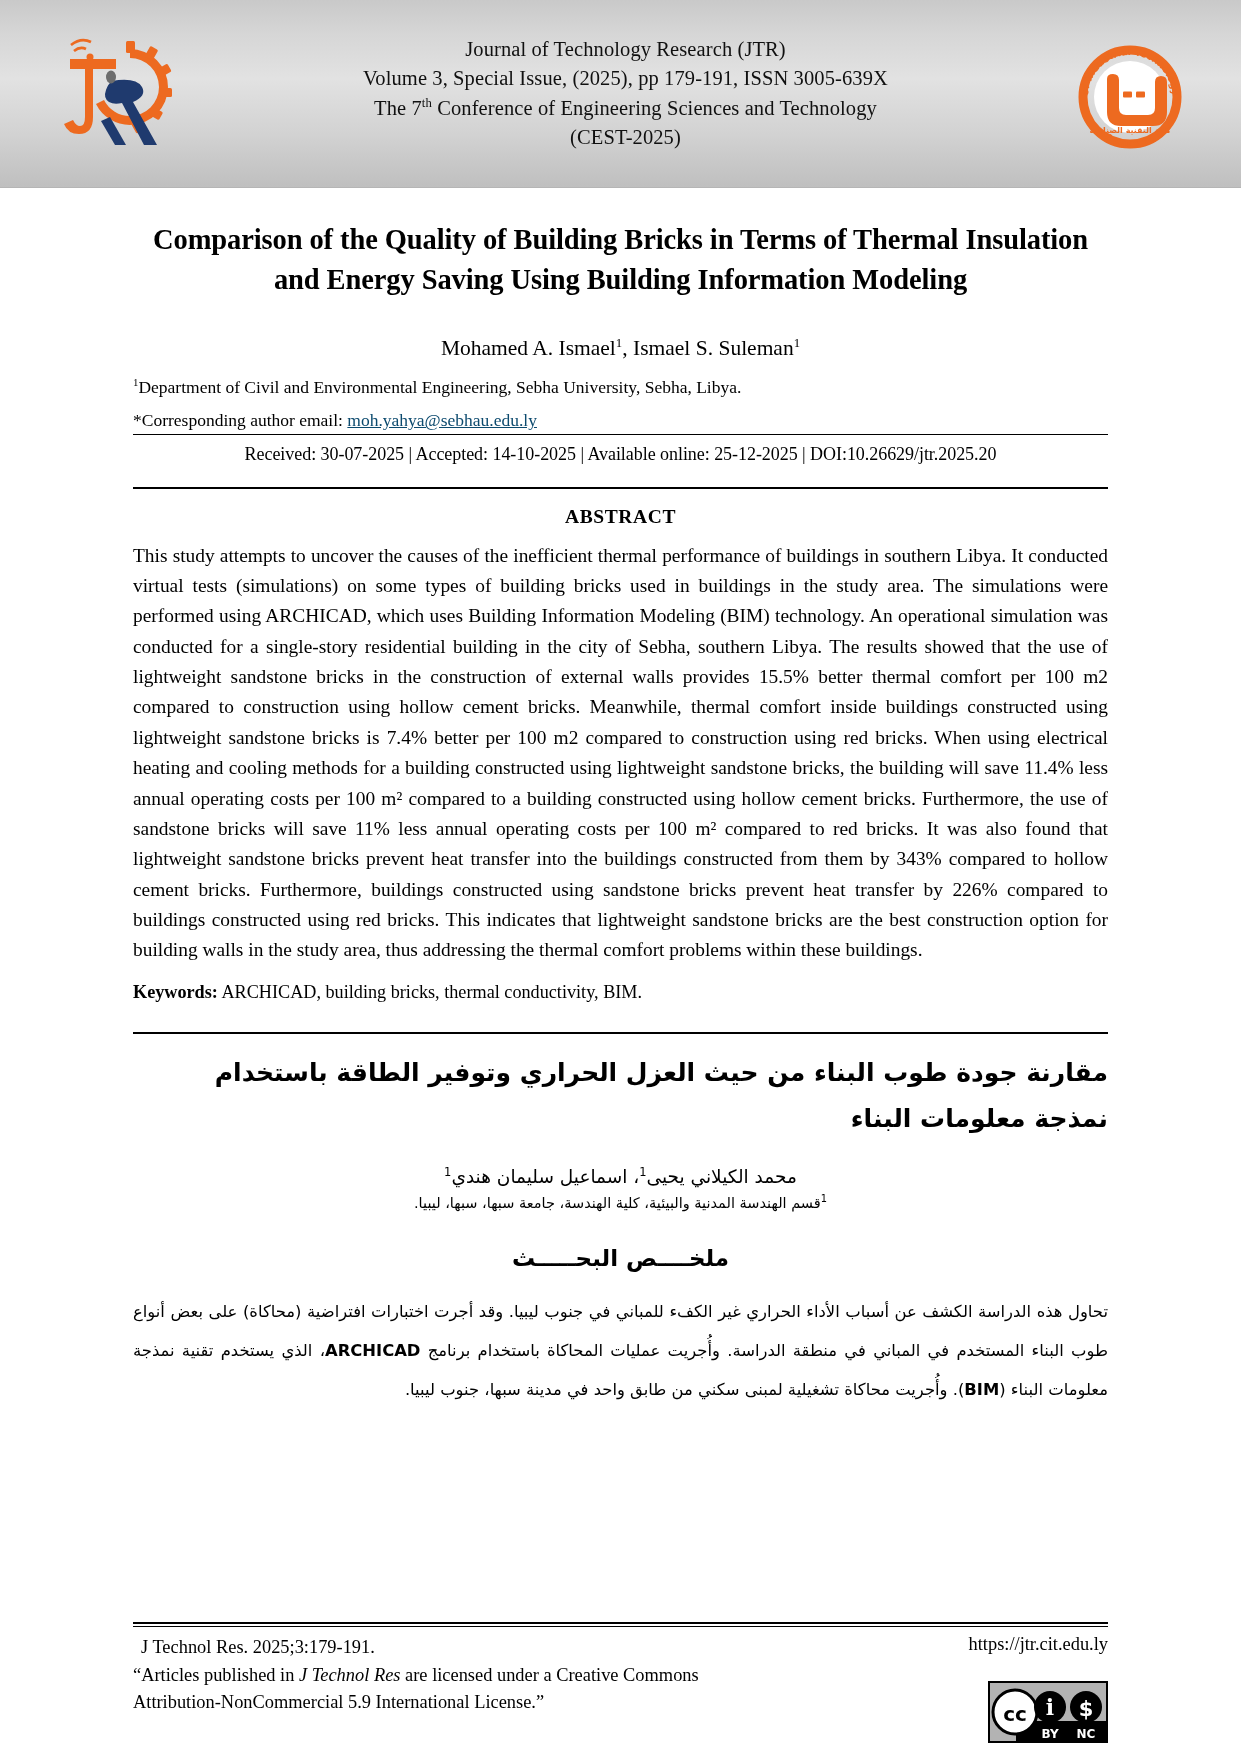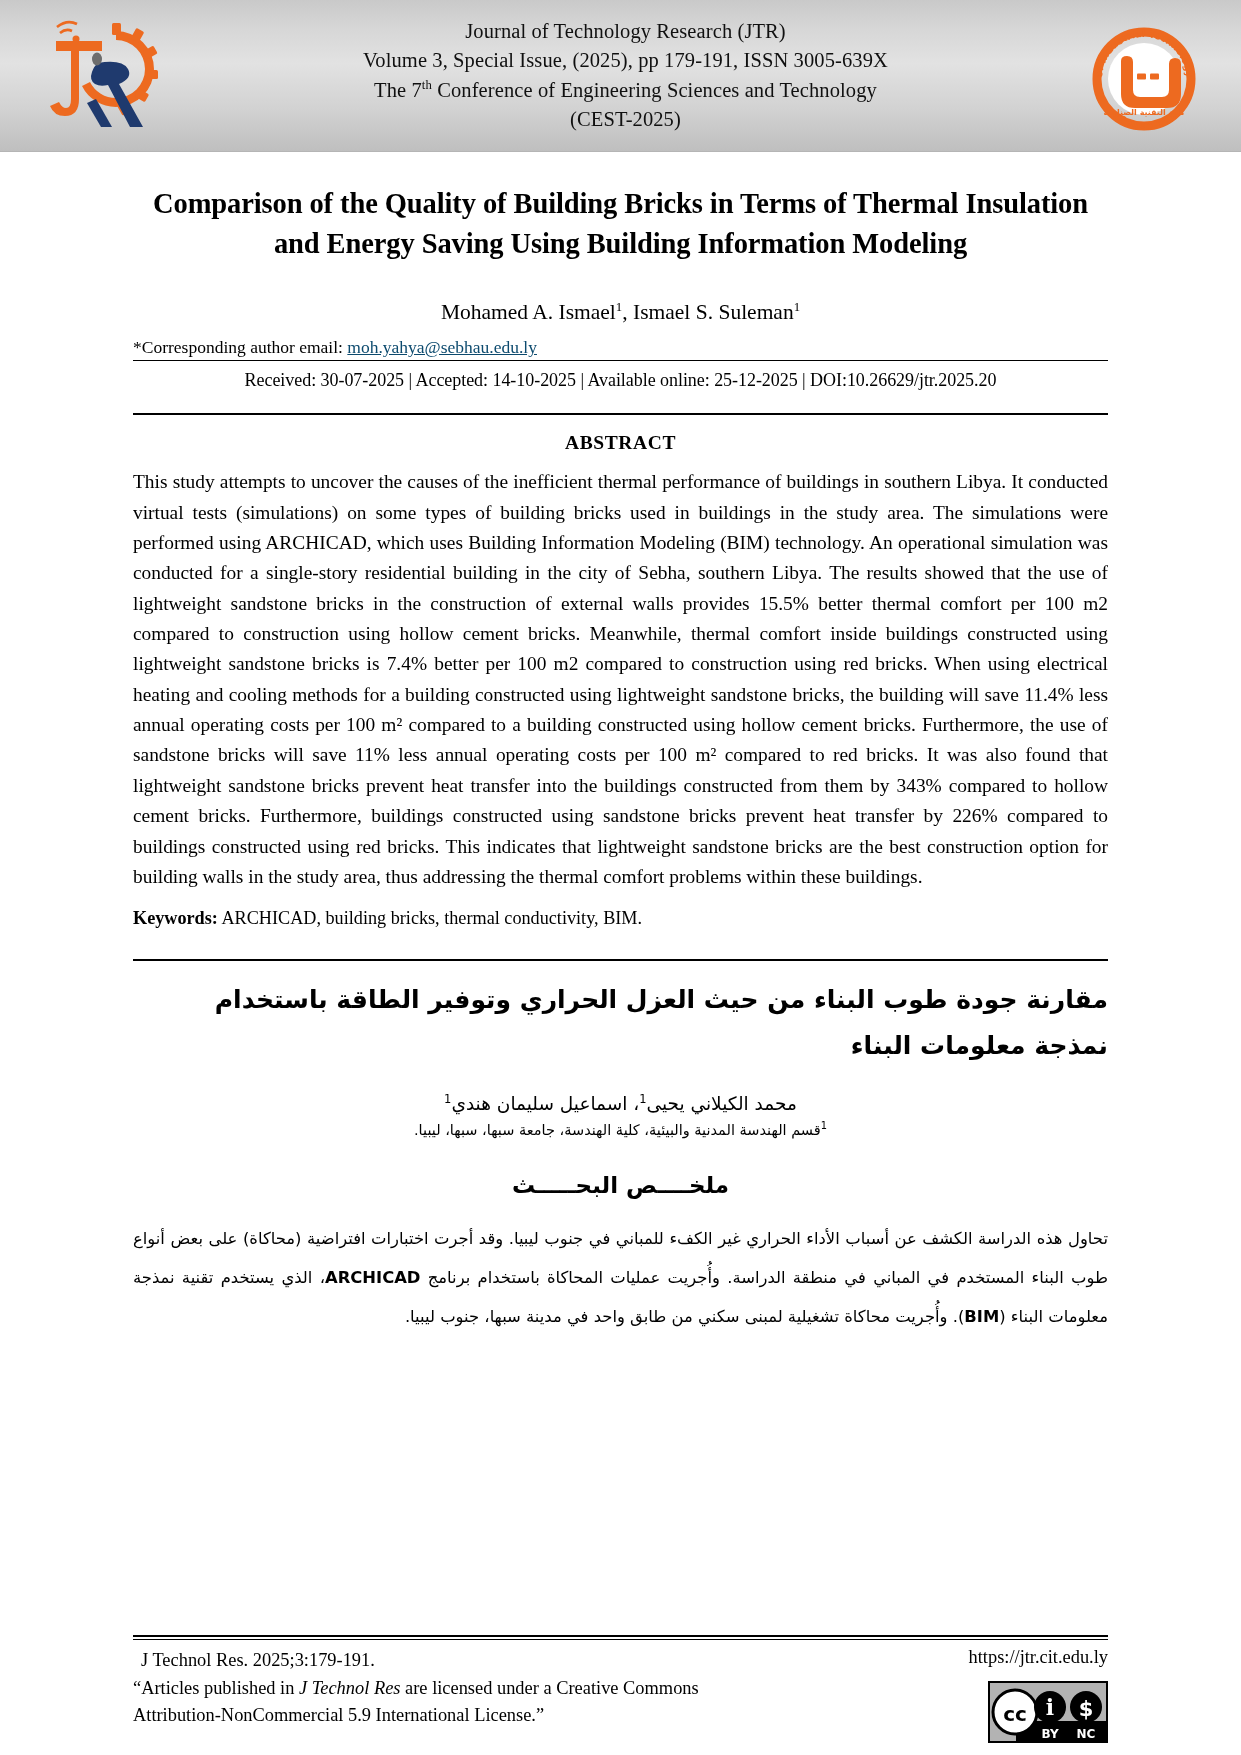--- a/index.html
+++ b/index.html
@@ -11,26 +11,26 @@
     width: 1241px;
     height: 1755px;
     font-family: "Liberation Serif", serif;
     color: #000000;
     position: relative;
     overflow: hidden;
   }
 
   
   .masthead {
-    height: 152px;
+    height: 188px;
     background: linear-gradient(180deg, #c9c9c9 0%, #d6d6d6 18%, #e2e2e2 42%, #d2d2d2 72%, #bfbfbf 100%);
     display: flex;
     align-items: center;
     justify-content: space-between;
-    padding: 0 38px;
+    padding: 0 52px;
     box-sizing: border-box;
     border-bottom: 1px solid #b5b5b5;
   }
   .masthead-center {
     flex: 1;
     text-align: center;
     padding: 0 10px;
   }
   .masthead-line {
     font-size: 20.5px;
@@ -198,21 +198,21 @@
     justify-content: space-between;
     align-items: flex-start;
     margin-top: 7px;
   }
   .footer-left { font-size: 18.4px; line-height: 1.5; }
   .footer-left .cite { padding-left: 8px; }
   .footer-left i { font-style: italic; }
   .footer-right { text-align: right; }
   .footer-url { font-size: 18.4px; }
   .cc-badge {
-    margin-top: 13px;
+    margin-top: 26px;
     display: inline-block;
   }
 
   sup { line-height: 0; }
 </style>
 </head>
 <body>
 
 <div class="masthead">
 
@@ -279,20 +279,21 @@
     </svg>
   </div>
 </div>
 
 <div class="page">
 
   <div class="title">Comparison of the Quality of Building Bricks in Terms of Thermal Insulation and Energy Saving Using Building Information Modeling</div>
 
   <div class="authors"><span>Mohamed A. Ismael</span><sup>1</sup><span>, Ismael S. Suleman</span><sup>1</sup></div>
 
+  <div class="affil"><sup>1</sup><span>Department of Civil and Environmental Engineering, Sebha University, Sebha, Libya.</span></div>
 
   <div class="corr"><span>*Corresponding author email:</span> <span class="maillink">moh.yahya@sebhau.edu.ly</span></div>
 
   <hr class="rule-thin">
   <div class="dates">Received: 30-07-2025 | Accepted: 14-10-2025 | Available online: 25-12-2025 | DOI:10.26629/jtr.2025.20</div>
   <hr class="rule-thick">
 
   <div class="abstract-head">ABSTRACT</div>
 
   <div class="abstract-body">This study attempts to uncover the causes of the inefficient thermal performance of buildings in southern Libya. It conducted virtual tests (simulations) on some types of building bricks used in buildings in the study area. The simulations were performed using ARCHICAD, which uses Building Information Modeling (BIM) technology. An operational simulation was conducted for a single-story residential building in the city of Sebha, southern Libya. The results showed that the use of lightweight sandstone bricks in the construction of external walls provides 15.5% better thermal comfort per 100 m2 compared to construction using hollow cement bricks.  Meanwhile, thermal comfort inside buildings constructed using lightweight sandstone bricks is 7.4% better per 100 m2 compared to construction using red bricks. When using electrical heating and cooling methods for a building constructed using lightweight sandstone bricks, the building will save 11.4% less annual operating costs per 100 m² compared to a building constructed using hollow cement bricks. Furthermore, the use of sandstone bricks will save 11% less annual operating costs per 100 m² compared to red bricks. It was also found that lightweight sandstone bricks prevent heat transfer into the buildings constructed from them by 343% compared to hollow cement bricks. Furthermore, buildings constructed using sandstone bricks prevent heat transfer by 226% compared to buildings constructed using red bricks. This indicates that lightweight sandstone bricks are the best construction option for building walls in the study area, thus addressing the thermal comfort problems within these buildings.</div>

